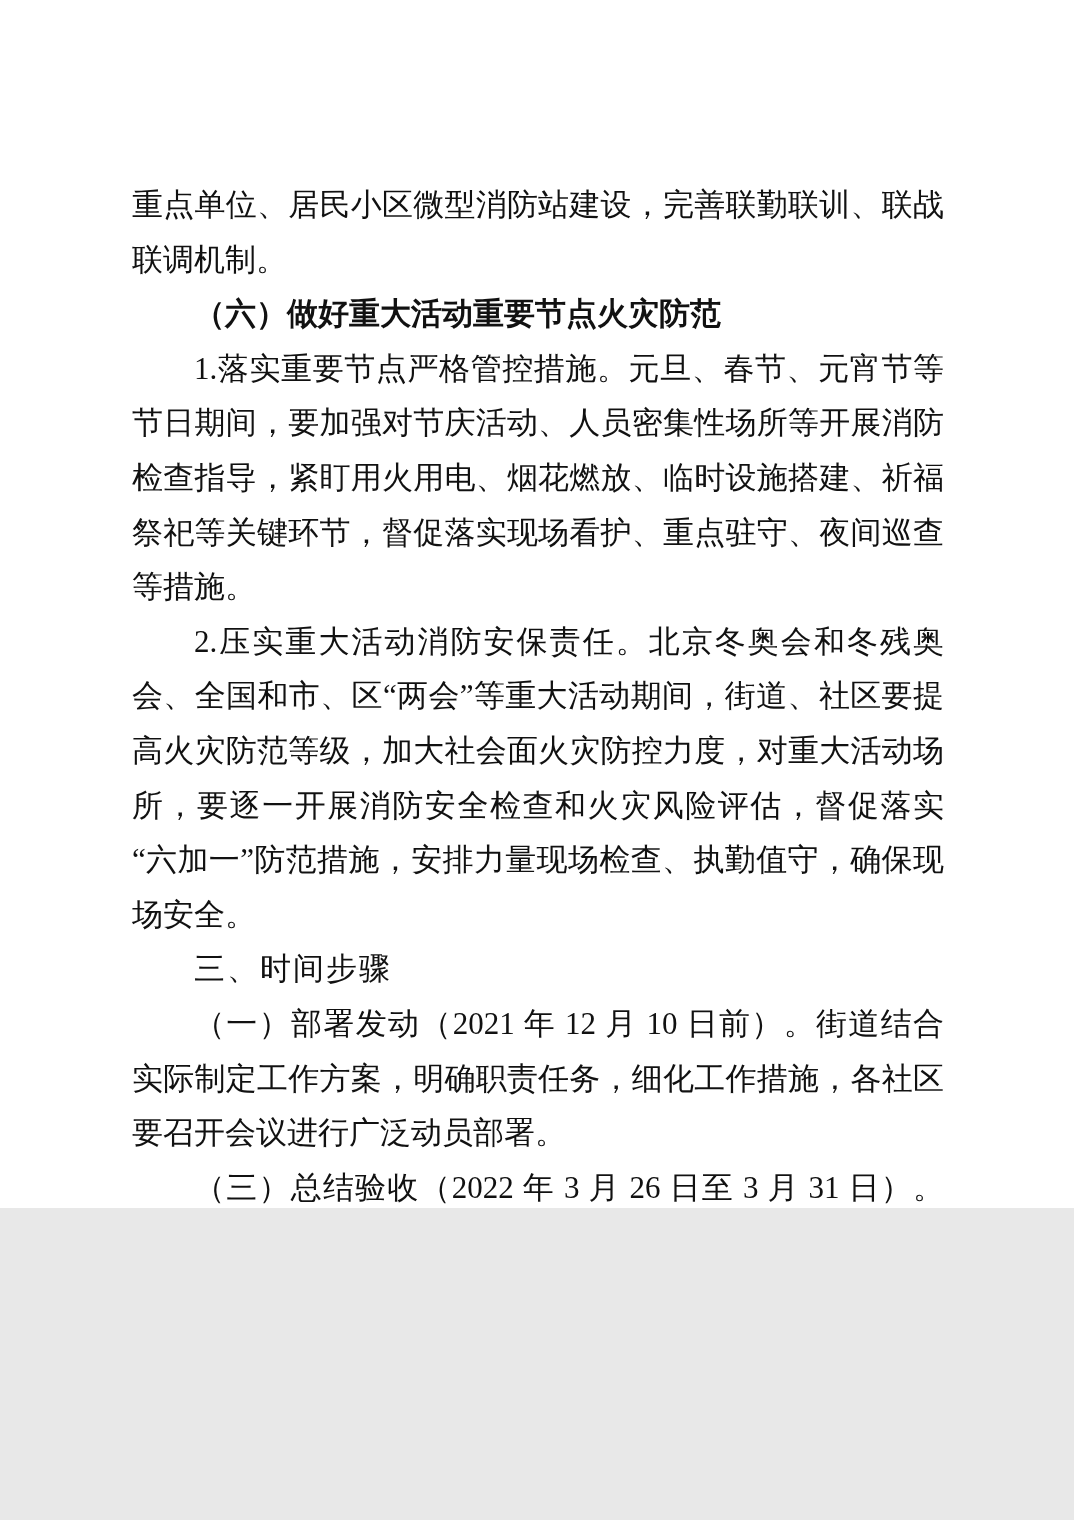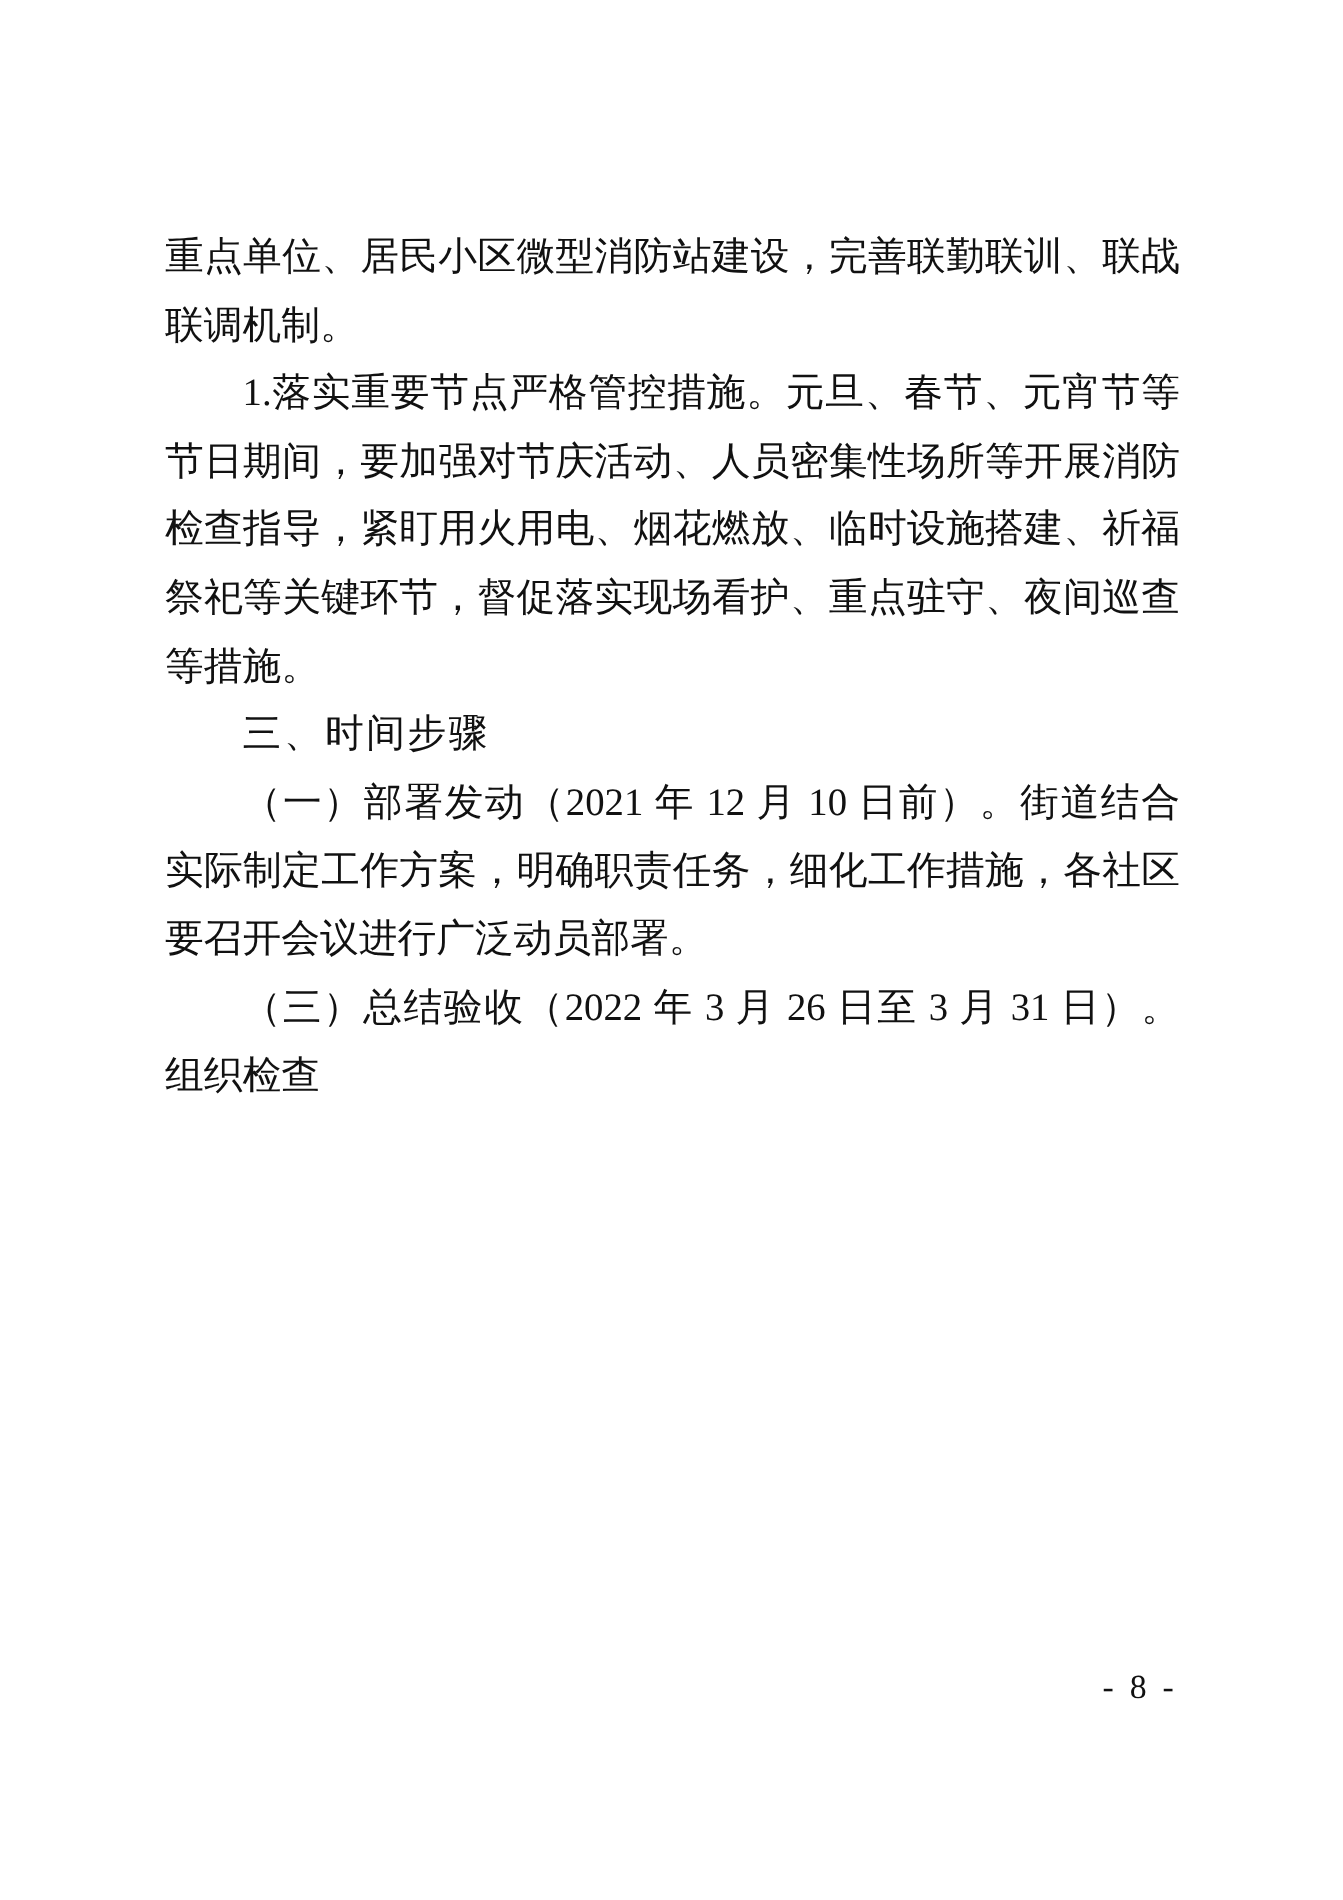--- a/index.html
+++ b/index.html
@@ -3,21 +3,21 @@
 <meta charset="utf-8">
 <style>
   html, body {
     margin: 0;
     padding: 0;
     background: #e8e8e8;
   }
   .page {
     position: relative;
     width: 1074px;
-    height: 1520px;
+    height: 1208px;
     margin: 0 auto;
     background: #ffffff;
     overflow: hidden;
     color: #111111;
   }
   .content {
     position: absolute;
     left: 132px;
     top: 178px;
     width: 812px;
@@ -57,23 +57,25 @@
   }
 </style>
 </head>
 <body>
 
 <div class="page">
   <div class="content">
 
     <p>重点单位、居民小区微型消防站建设，完善联勤联训、联战联调机制。</p>
 
+    <p class="indent kai-heading">（六）做好重大活动重要节点火灾防范</p>
 
     <p class="indent">1.落实重要节点严格管控措施。元旦、春节、元宵节等节日期间，要加强对节庆活动、人员密集性场所等开展消防检查指导，紧盯用火用电、烟花燃放、临时设施搭建、祈福祭祀等关键环节，督促落实现场看护、重点驻守、夜间巡查等措施。</p>
 
+    <p class="indent">2.压实重大活动消防安保责任。北京冬奥会和冬残奥会、全国和市、区“两会”等重大活动期间，街道、社区要提高火灾防范等级，加大社会面火灾防控力度，对重大活动场所，要逐一开展消防安全检查和火灾风险评估，督促落实“六加一”防范措施，安排力量现场检查、执勤值守，确保现场安全。</p>
 
     <p class="indent hei-heading">三、时间步骤</p>
 
     <p class="indent"><b class="bold-lead">（一）部署发动（2021 年 12 月 10 日前）。</b><span>街道结合实际制定工作方案，明确职责任务，细化工作措施，各社区要召开会议进行广泛动员部署。</span></p>
 
 
     <p class="indent"><b class="bold-lead">（三）总结验收（2022 年 3 月 26 日至 3 月 31 日）。</b><span>组织检查</span></p>
 
   </div>
 

